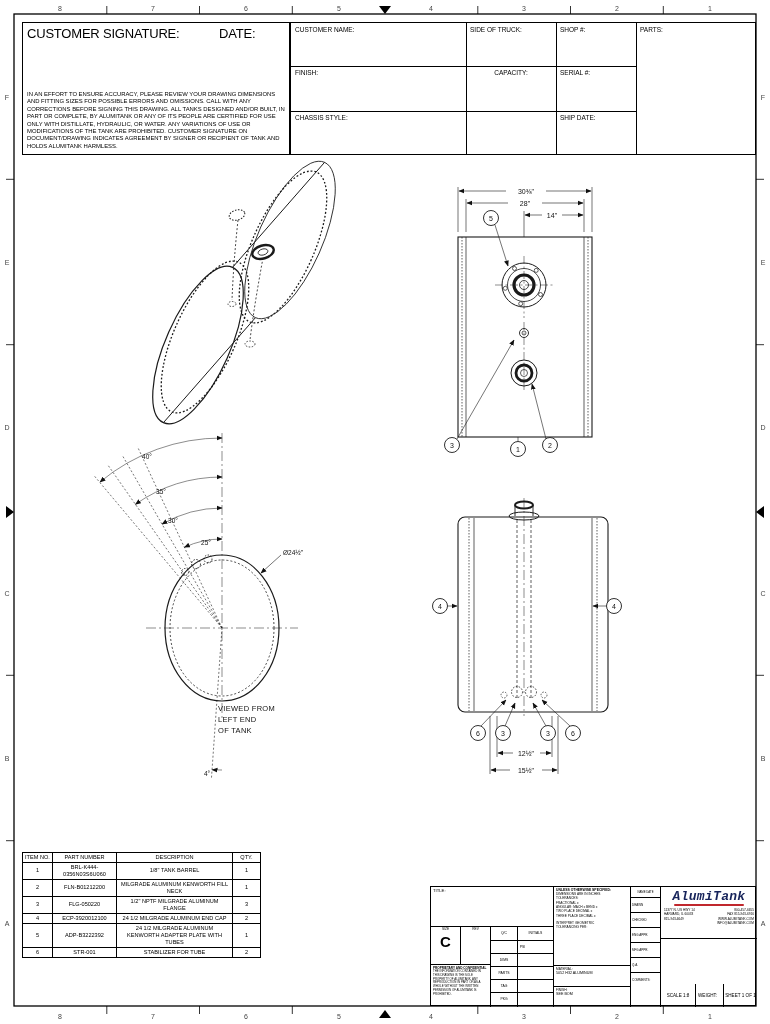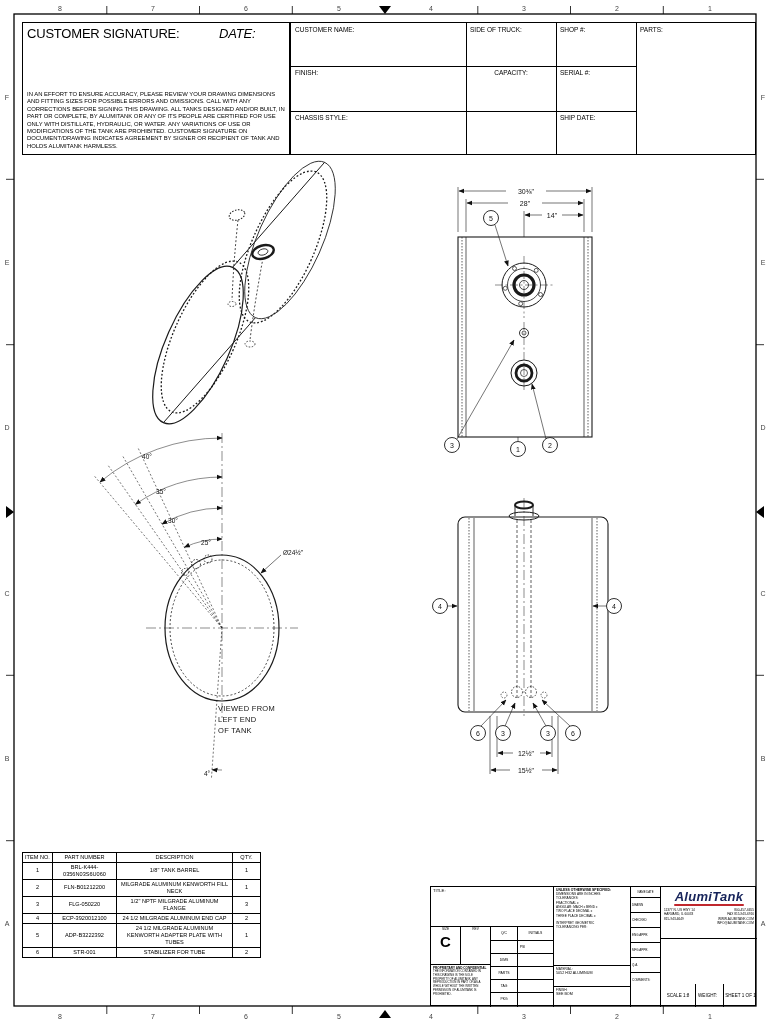--- a/index.html
+++ b/index.html
@@ -15,21 +15,21 @@
   
   .bom{position:absolute;border-collapse:collapse;table-layout:fixed;}
   .bom th,.bom td{border:1px solid #000;font-size:5.6px;font-weight:normal;
                   text-align:center;padding:1px 2px;line-height:1.25;word-wrap:break-word;}
   
   .tb-cell{position:absolute;box-sizing:border-box;overflow:hidden;}
   .t3{font-size:3.2px;line-height:1.35;}
   .t35{font-size:3.5px;line-height:1.4;}
   .t4{font-size:4.2px;}
   .t45{font-size:4.6px;}
-  .logo-name{font-family:Liberation Sans, sans-serif;font-style:italic;font-weight:bold;
+  .logo-name{font-family:Liberation Mono, monospace;font-style:italic;font-weight:bold;
              font-size:13px;color:#16235a;letter-spacing:0.3px;line-height:1;}
   .logo-swoosh{height:2px;background:#c0272d;border-radius:2px;}
   .dwgno{font-size:7.6px;font-weight:bold;letter-spacing:-0.2px;text-align:center;}
   
   .t7{font-size:7px;fill:#111;text-anchor:middle;}
   .t65{font-size:6.5px;fill:#111;text-anchor:middle;}
   .t75s{font-size:7.5px;fill:#111;text-anchor:start;letter-spacing:0.3px;}
   .t65s{font-size:6.5px;fill:#111;text-anchor:start;}
   .zn{font-size:7px;fill:#444;text-anchor:middle;}
 </style>
@@ -249,21 +249,21 @@
     <g>
       <line x1="570" y1="726" x2="542" y2="700" stroke-width="0.6" marker-end="url(#arr)"></line>
       <circle cx="573" cy="733" r="7.5" stroke-width="0.9" fill="#fff"></circle>
       <text class="t7" x="573" y="735.8" stroke="none">6</text>
     </g>
   </g>
 </svg>
 
 <div class="box" style="left:22px;top:22px;width:268px;height:133px;">
   <span class="siglbl" style="left:4px;top:3px;">CUSTOMER SIGNATURE:</span>
-  <span class="siglbl" style="left:196px;top:3px;font-style:italic;">DATE:</span>
+  <span class="siglbl" style="left:196px;top:3px;">DATE:</span>
   <div class="disclaimer" style="left:4px;right:4px;bottom:4px;">IN AN EFFORT TO ENSURE ACCURACY, PLEASE REVIEW YOUR DRAWING DIMENSIONS AND FITTING SIZES FOR POSSIBLE ERRORS AND OMISSIONS.  CALL WITH ANY CORRECTIONS BEFORE SIGNING THIS DRAWING.  ALL TANKS DESIGNED AND/OR BUILT, IN PART OR COMPLETE, BY ALUMITANK OR ANY OF ITS PEOPLE ARE CERTIFIED FOR USE ONLY WITH DISTILLATE, HYDRAULIC, OR WATER.  ANY VARIATIONS OF USE OR MODIFICATIONS OF THE TANK ARE PROHIBITED.  CUSTOMER SIGNATURE ON DOCUMENT/DRAWING INDICATES AGREEMENT BY SIGNER OR RECIPIENT OF TANK AND HOLDS ALUMITANK HARMLESS.</div>
 </div>
 
 <div class="box" style="left:290px;top:22px;width:466px;height:133px;">
   <div class="vl" style="left:175px;"></div>
   <div class="vl" style="left:265px;"></div>
   <div class="vl" style="left:345px;"></div>
   <div class="hl" style="top:43px;width:345px;"></div>
   <div class="hl" style="top:88px;width:345px;"></div>
   <span class="flbl" style="left:4px;top:3px;">CUSTOMER NAME:</span>

